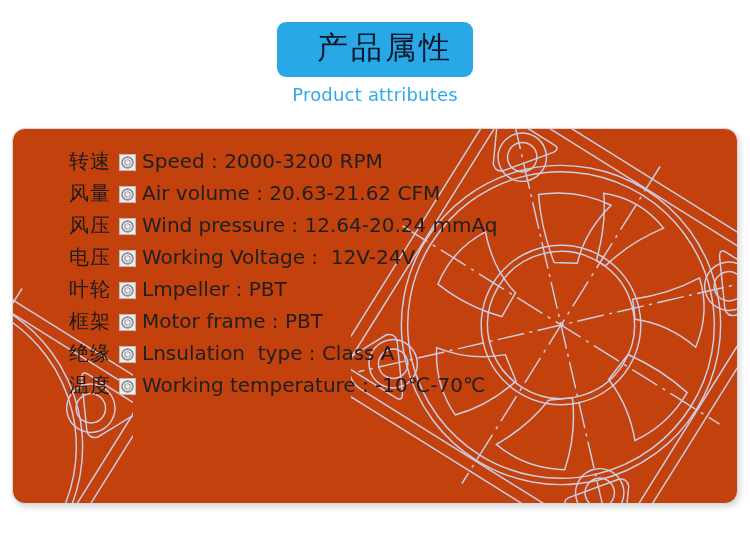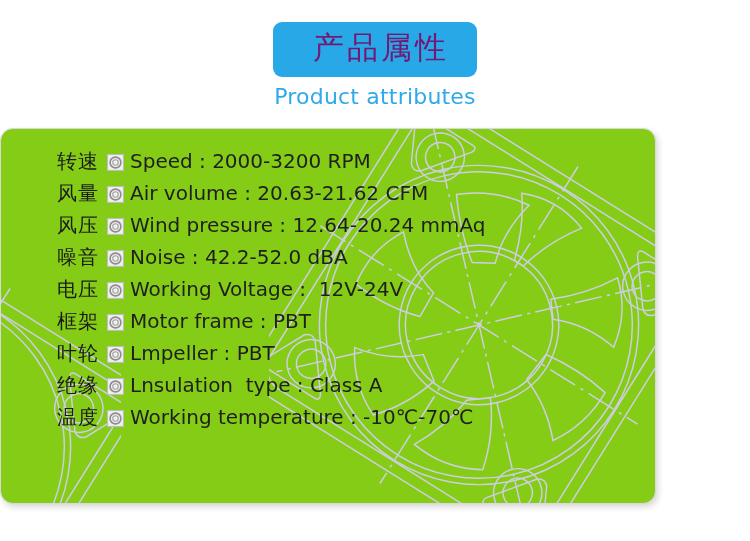--- a/index.html
+++ b/index.html
@@ -18,46 +18,46 @@
   
   .header {
     width: 100%;
     padding-top: 22px;
     text-align: center;
     box-sizing: border-box;
   }
   .title-badge {
     display: inline-block;
     background: #29a8e8;
-    color: #701a75;
+    color: #0f172a;
     border-radius: 9px;
-    padding: 8px 28px 11px 40px;
+    padding: 8px 20px 11px 40px;
     font-size: 31px;
     line-height: 1.15;
     letter-spacing: 3px;
     font-family: "DejaVu Sans", "Liberation Sans", sans-serif;
     font-weight: 400;
   }
   .subtitle {
     margin-top: 7px;
     color: #2fa9ec;
-    font-size: 22px;
+    font-size: 18px;
     letter-spacing: 0.2px;
     font-family: "DejaVu Sans", "Liberation Sans", sans-serif;
   }
 
   
   .card {
     position: absolute;
-    left: 0;
+    left: 12px;
     top: 128px;
-    width: 656px;
+    width: 726px;
     height: 376px;
     box-sizing: border-box;
-    background: #84cc16;
+    background: #c2410c;
     border: 1px solid #d9d9d9;
     border-radius: 13px;
     box-shadow: 2px 3px 6px rgba(0, 0, 0, 0.16);
     overflow: hidden;
   }
 
   .watermark {
     position: absolute;
     pointer-events: none;
   }
@@ -203,67 +203,56 @@
       <span class="attr-icon">
         <svg viewBox="0 0 16 16" width="17" height="17">
             <rect x="0.5" y="0.5" width="15" height="15" fill="#efefef" stroke="#bdbdbd" stroke-width="1"></rect>
             <circle cx="8" cy="8" r="5.1" fill="none" stroke="#8c8c8c" stroke-width="1.5"></circle>
             <circle cx="8" cy="8" r="2.6" fill="none" stroke="#9e9e9e" stroke-width="1"></circle>
           </svg>
       </span>
       <span class="attr-en">Wind pressure : 12.64-20.24 mmAq</span>
     </div>
 
-    <div class="attr-row">
-      <span class="attr-cn">噪音</span>
-      <span class="attr-icon">
-        <svg viewBox="0 0 16 16" width="17" height="17">
-            <rect x="0.5" y="0.5" width="15" height="15" fill="#efefef" stroke="#bdbdbd" stroke-width="1"></rect>
-            <circle cx="8" cy="8" r="5.1" fill="none" stroke="#8c8c8c" stroke-width="1.5"></circle>
-            <circle cx="8" cy="8" r="2.6" fill="none" stroke="#9e9e9e" stroke-width="1"></circle>
-          </svg>
-      </span>
-      <span class="attr-en">Noise : 42.2-52.0 dBA</span>
-    </div>
 
     <div class="attr-row">
       <span class="attr-cn">电压</span>
       <span class="attr-icon">
         <svg viewBox="0 0 16 16" width="17" height="17">
             <rect x="0.5" y="0.5" width="15" height="15" fill="#efefef" stroke="#bdbdbd" stroke-width="1"></rect>
             <circle cx="8" cy="8" r="5.1" fill="none" stroke="#8c8c8c" stroke-width="1.5"></circle>
             <circle cx="8" cy="8" r="2.6" fill="none" stroke="#9e9e9e" stroke-width="1"></circle>
           </svg>
       </span>
       <span class="attr-en">Working Voltage :  12V-24V</span>
     </div>
 
 
     <div class="attr-row">
+      <span class="attr-cn">叶轮</span>
+      <span class="attr-icon">
+        <svg viewBox="0 0 16 16" width="17" height="17">
+            <rect x="0.5" y="0.5" width="15" height="15" fill="#efefef" stroke="#bdbdbd" stroke-width="1"></rect>
+            <circle cx="8" cy="8" r="5.1" fill="none" stroke="#8c8c8c" stroke-width="1.5"></circle>
+            <circle cx="8" cy="8" r="2.6" fill="none" stroke="#9e9e9e" stroke-width="1"></circle>
+          </svg>
+      </span>
+      <span class="attr-en">Lmpeller : PBT</span>
+    </div>
+
+    <div class="attr-row">
       <span class="attr-cn">框架</span>
       <span class="attr-icon">
         <svg viewBox="0 0 16 16" width="17" height="17">
             <rect x="0.5" y="0.5" width="15" height="15" fill="#efefef" stroke="#bdbdbd" stroke-width="1"></rect>
             <circle cx="8" cy="8" r="5.1" fill="none" stroke="#8c8c8c" stroke-width="1.5"></circle>
             <circle cx="8" cy="8" r="2.6" fill="none" stroke="#9e9e9e" stroke-width="1"></circle>
           </svg>
       </span>
       <span class="attr-en">Motor frame : PBT</span>
-    </div>
-
-    <div class="attr-row">
-      <span class="attr-cn">叶轮</span>
-      <span class="attr-icon">
-        <svg viewBox="0 0 16 16" width="17" height="17">
-            <rect x="0.5" y="0.5" width="15" height="15" fill="#efefef" stroke="#bdbdbd" stroke-width="1"></rect>
-            <circle cx="8" cy="8" r="5.1" fill="none" stroke="#8c8c8c" stroke-width="1.5"></circle>
-            <circle cx="8" cy="8" r="2.6" fill="none" stroke="#9e9e9e" stroke-width="1"></circle>
-          </svg>
-      </span>
-      <span class="attr-en">Lmpeller : PBT</span>
     </div>
 
 
     <div class="attr-row">
       <span class="attr-cn">绝缘</span>
       <span class="attr-icon">
         <svg viewBox="0 0 16 16" width="17" height="17">
             <rect x="0.5" y="0.5" width="15" height="15" fill="#efefef" stroke="#bdbdbd" stroke-width="1"></rect>
             <circle cx="8" cy="8" r="5.1" fill="none" stroke="#8c8c8c" stroke-width="1.5"></circle>
             <circle cx="8" cy="8" r="2.6" fill="none" stroke="#9e9e9e" stroke-width="1"></circle>

